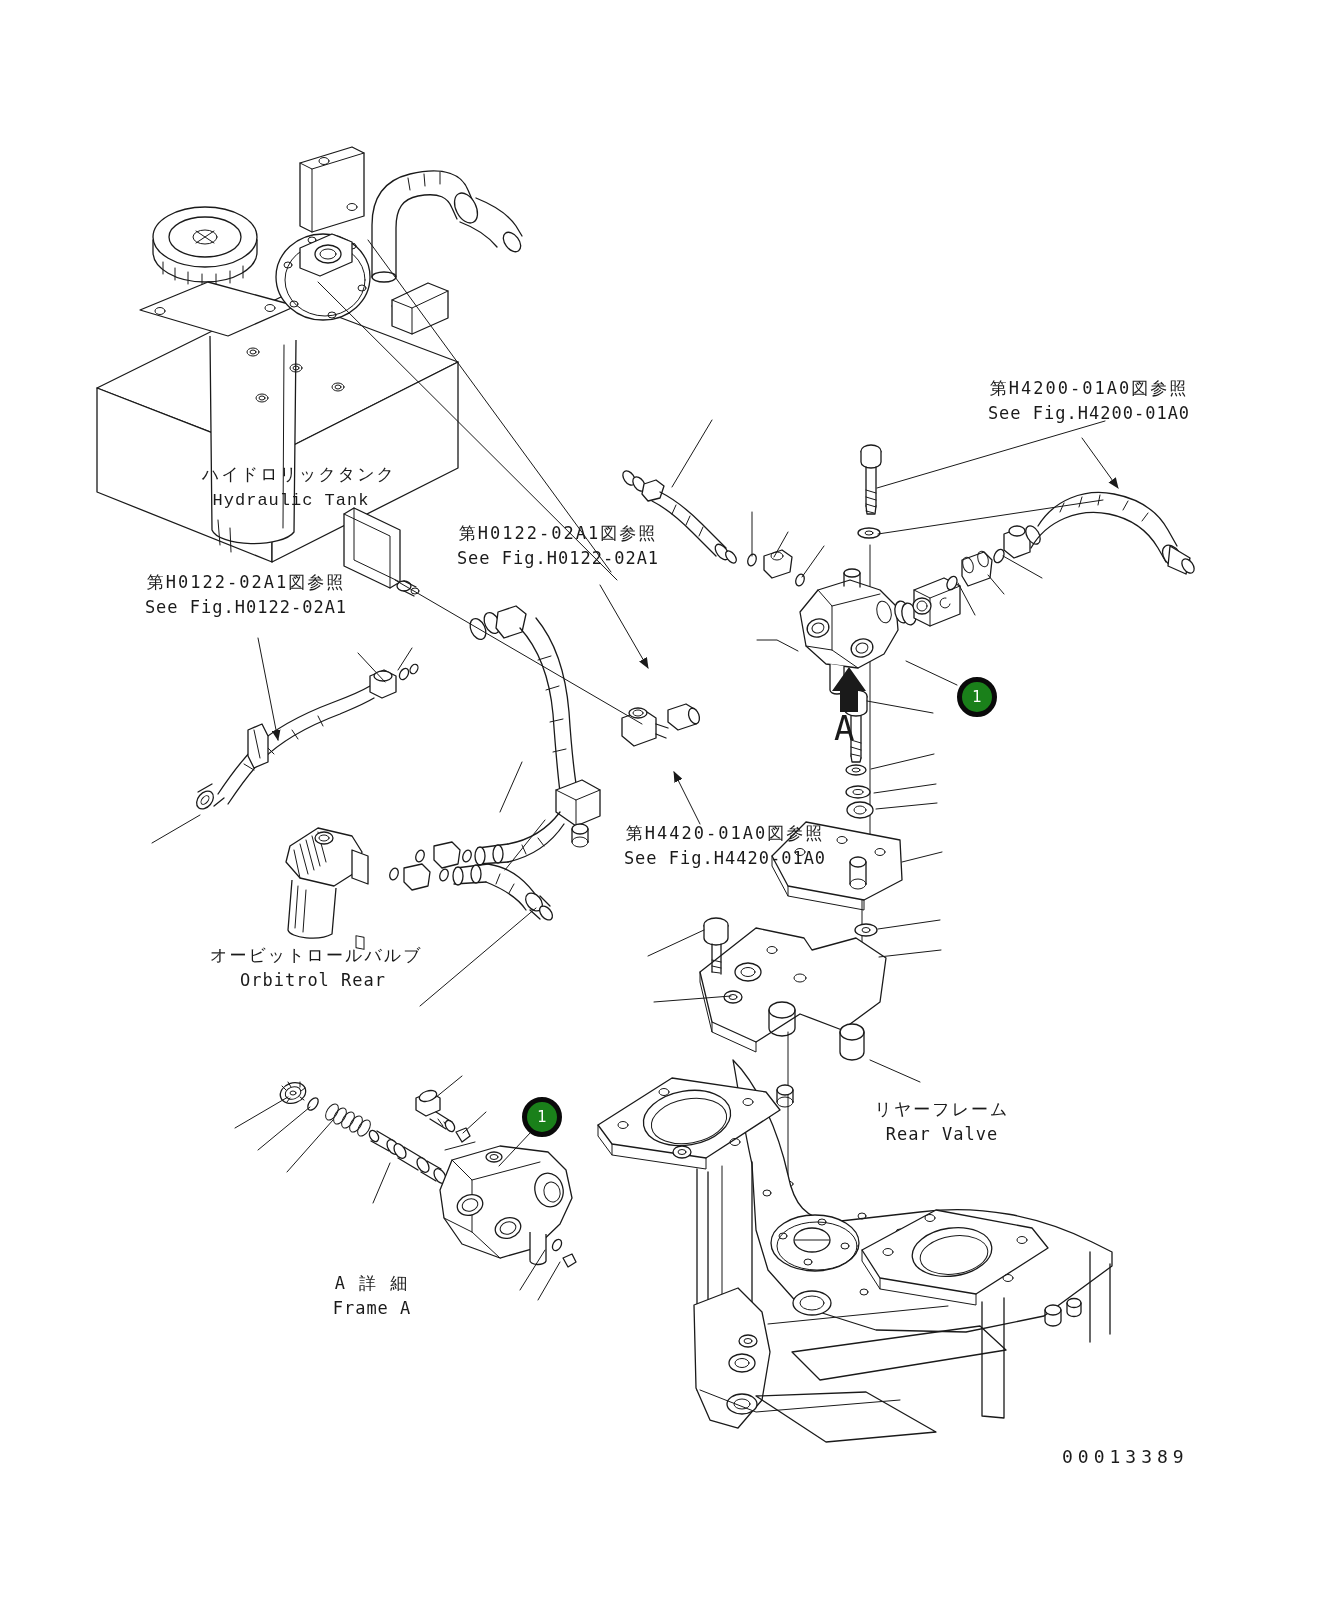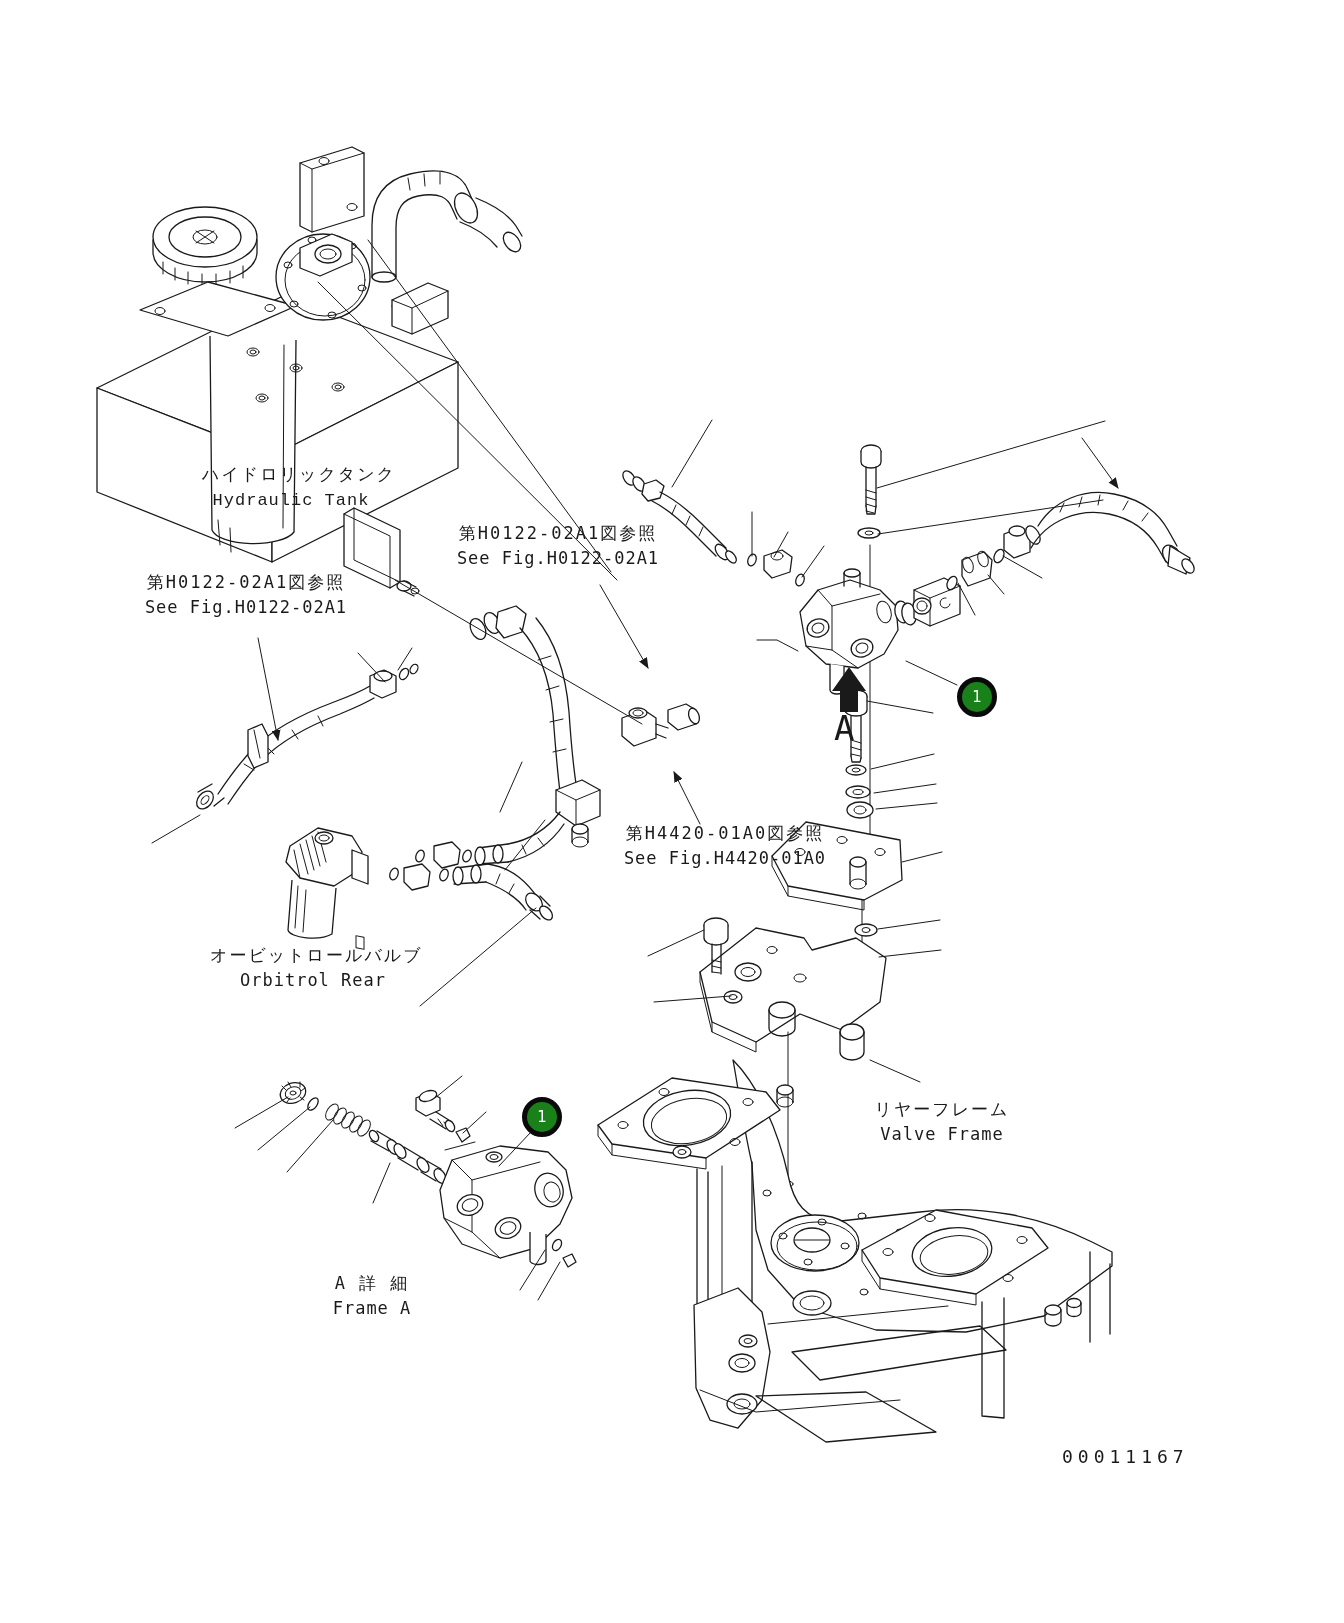--- a/index.html
+++ b/index.html
@@ -474,41 +474,45 @@
 <div class="lbl" style="left:140px;top:570px;width:212px;">
   <div class="jp">第H0122-02A1図参照</div>
   <div>See Fig.H0122-02A1</div>
 </div>
 
 <div class="lbl" style="left:452px;top:521px;width:212px;">
   <div class="jp">第H0122-02A1図参照</div>
   <div>See Fig.H0122-02A1</div>
 </div>
 
+<div class="lbl" style="left:982px;top:376px;width:214px;">
+  <div class="jp">第H4200-01A0図参照</div>
+  <div>See Fig.H4200-01A0</div>
+</div>
 
 <div class="lbl" style="left:618px;top:821px;width:214px;">
   <div class="jp">第H4420-01A0図参照</div>
   <div>See Fig.H4420-01A0</div>
 </div>
 
 <div class="lbl" style="left:210px;top:943px;width:206px;text-align:center;">
   <div class="jp">オービットロールバルブ</div>
   <div>Orbitrol Rear</div>
 </div>
 
 <div class="lbl" style="left:872px;top:1097px;width:140px;">
   <div class="jp">リヤーフレーム</div>
-  <div>Valve Frame</div>
+  <div>Rear Valve</div>
 </div>
 
 <div class="lbl" style="left:312px;top:1271px;width:120px;">
   <div class="jp">A 詳 細</div>
   <div>Frame A</div>
 </div>
 
 <div class="viewletter" style="left:834px;top:708px;">A</div>
 
 <div class="badge" style="left: 957px; top: 677px; background: rgb(26, 128, 26); border-color: rgb(10, 10, 10);">1</div>
 <div class="badge" style="left: 522px; top: 1097px; background: rgb(26, 128, 26); border-color: rgb(10, 10, 10);">1</div>
 
-<div class="docnum" style="left:1062px;top:1446px;">00011167</div>
+<div class="docnum" style="left:1062px;top:1446px;">00013389</div>
 
 </div>
 
 </body></html>

